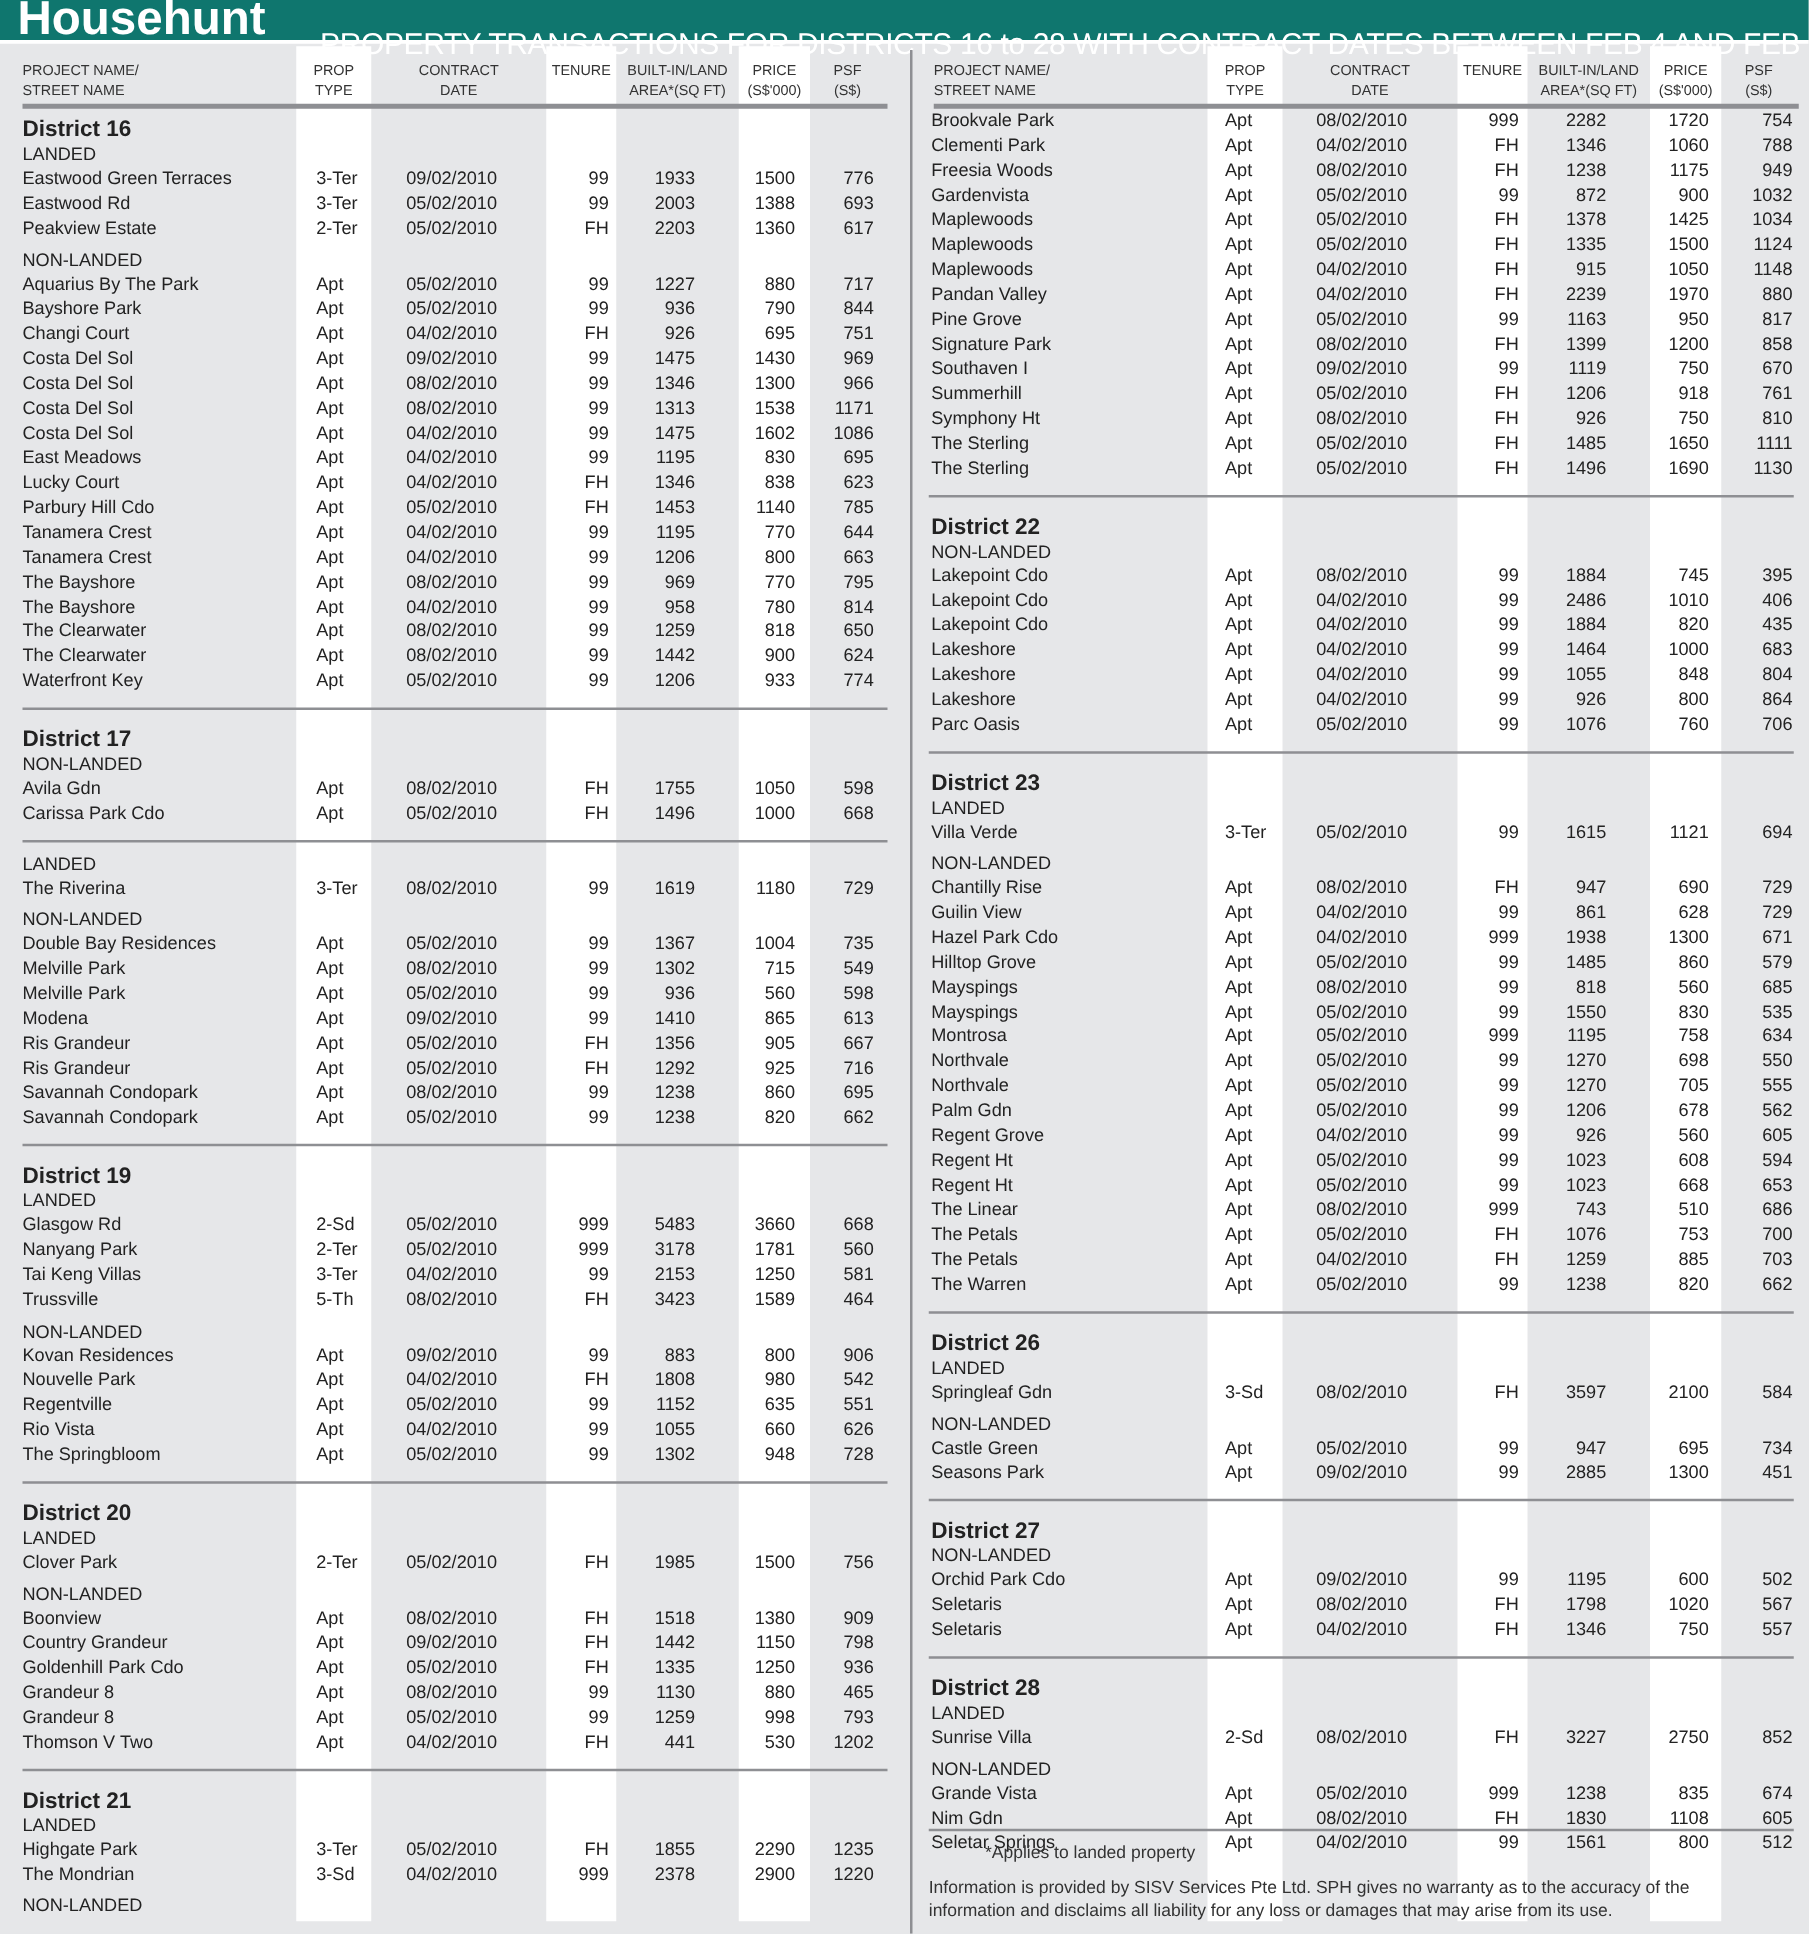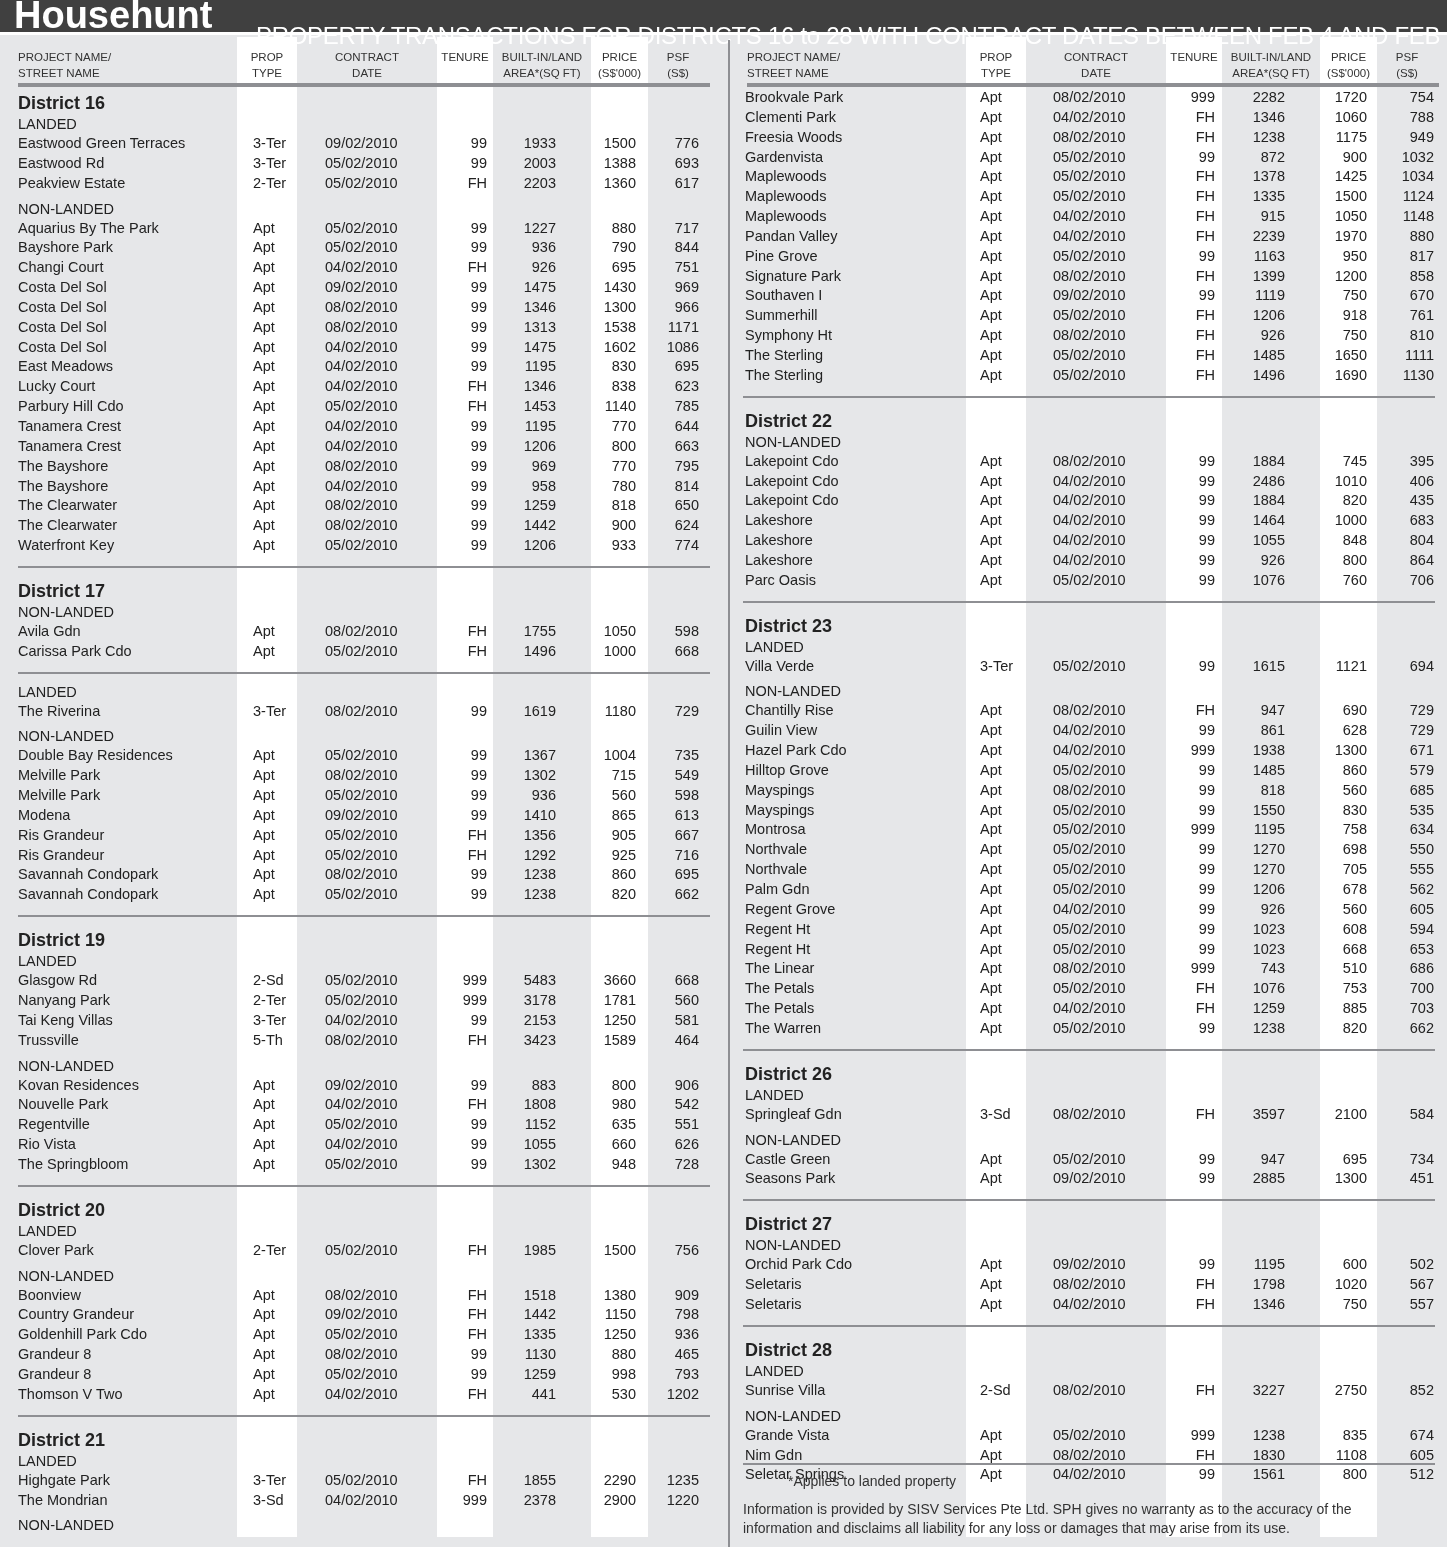--- a/index.html
+++ b/index.html
@@ -1,18 +1,18 @@
 <!DOCTYPE html>
 <html><head>
 <meta charset="utf-8">
 <style>
   html, body { margin:0; padding:0; }
   body { width:1447px; height:1547px; background:#e6e7e9; position:relative; overflow:hidden;
          font-family:"Liberation Sans", "DejaVu Sans", sans-serif; color:#222; }
-  .banner { position:absolute; left:0; top:0; width:1447px; height:32px; background:#404040; }
+  .banner { position:absolute; left:0; top:0; width:1447px; height:32px; background:#0f766e; }
   .banner .brand { position:absolute; left:14px; top:-6px; font-size:38px; font-weight:bold; color:#fff; letter-spacing:0px; }
   .banner .sub { position:absolute; left:256px; top:10px; font-size:24px; color:#fff; letter-spacing:-0.3px; white-space:nowrap;margin-top:12px; }
   .banner-line { position:absolute; left:0; top:32px; width:1447px; height:3px; background:#fff; }
 
   .panel { position:absolute; top:35px; width:712px; height:1512px; }
   .panel.left { left:0; }
   .panel.right { left:725px; }
   .vdivider { position:absolute; left:728px; top:40px; width:2px; height:1507px; background:#8e8f93; }
 
   .col-bg { position:absolute; top:2px; bottom:10px; background:#ffffff; }

